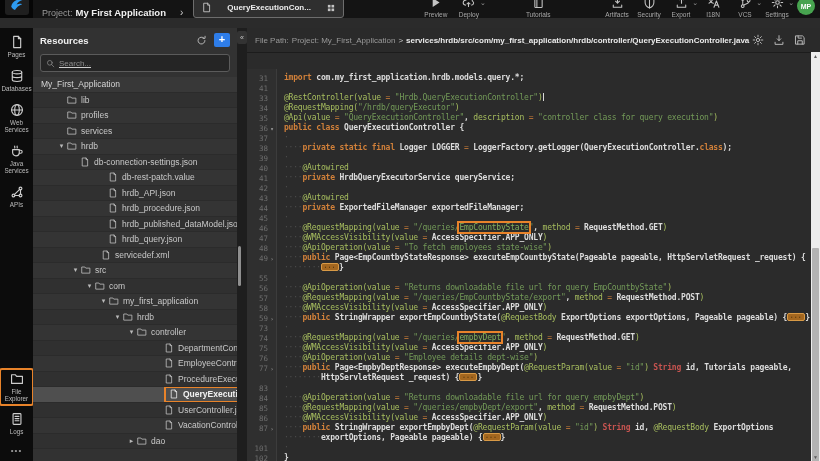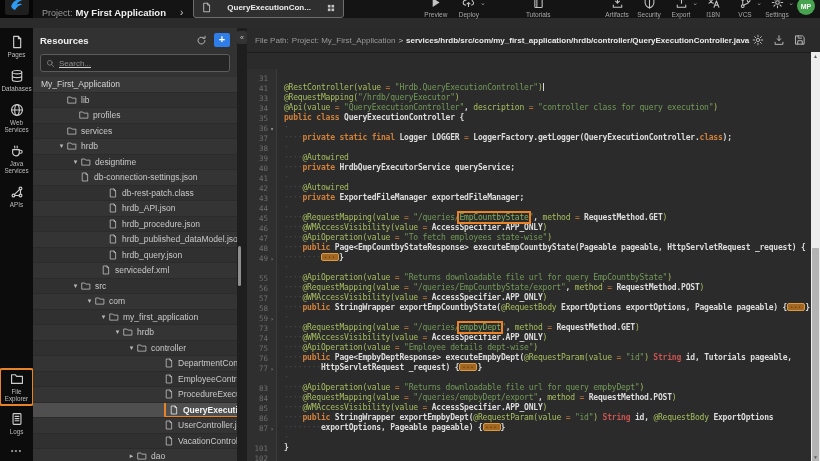--- a/index.html
+++ b/index.html
@@ -322,21 +322,21 @@
           <span>My_First_Application</span>
         </div>
         <div class="trow" style="padding-left:34px">
           <span class="ic" style="width:10px;height:10px">
             <svg viewBox="0 0 16 16">
               <path d="M1.8 3.2h4.4l1.4 1.8h6.6v8H1.8z"></path>
             </svg>
           </span>
           <span>lib</span>
         </div>
-        <div class="trow" style="padding-left:46px">
+        <div class="trow" style="padding-left:34px">
           <span class="ic" style="width:10px;height:10px">
             <svg viewBox="0 0 16 16">
               <path d="M1.8 3.2h4.4l1.4 1.8h6.6v8H1.8z"></path>
             </svg>
           </span>
           <span>profiles</span>
         </div>
         <div class="trow" style="padding-left:34px">
           <span class="ic" style="width:10px;height:10px">
             <svg viewBox="0 0 16 16">
@@ -347,46 +347,37 @@
         </div>
         <div class="trow" style="padding-left:23px">
           <span class="tcaret">▾</span>
           <span class="ic" style="width:10px;height:10px">
             <svg viewBox="0 0 16 16">
               <path d="M1.8 3.2h4.4l1.4 1.8h6.6v8H1.8z"></path>
             </svg>
           </span>
           <span>hrdb</span>
         </div>
-        <div class="trow" style="padding-left:37px">
-          <span class="tcaret">▾</span>
-          <span class="ic" style="width:10px;height:10px">
-            <svg viewBox="0 0 16 16">
-              <path d="M1.8 3.2h4.4l1.4 1.8h6.6v8H1.8z"></path>
-            </svg>
-          </span>
-          <span>designtime</span>
-        </div>
         <div class="trow" style="padding-left:47px">
           <span class="ic" style="width:10px;height:10px">
             <svg viewBox="0 0 16 16">
               <path d="M4.2 1.6h5.4l2.6 2.6v10.2H4.2z"></path>
               <path d="M9.6 1.6v2.6h2.6"></path>
             </svg>
           </span>
           <span>db-connection-settings.json</span>
         </div>
         <div class="trow" style="padding-left:75px">
           <span class="ic" style="width:10px;height:10px">
             <svg viewBox="0 0 16 16">
               <path d="M4.2 1.6h5.4l2.6 2.6v10.2H4.2z"></path>
               <path d="M9.6 1.6v2.6h2.6"></path>
             </svg>
           </span>
-          <span>db-rest-patch.class</span>
+          <span>db-rest-patch.value</span>
         </div>
         <div class="trow" style="padding-left:75px">
           <span class="ic" style="width:10px;height:10px">
             <svg viewBox="0 0 16 16">
               <path d="M4.2 1.6h5.4l2.6 2.6v10.2H4.2z"></path>
               <path d="M9.6 1.6v2.6h2.6"></path>
             </svg>
           </span>
           <span>hrdb_API.json</span>
         </div>
@@ -723,20 +714,21 @@
           <div class="grow">
             <span class="gnum">101</span>
             <span class="gmark"></span>
           </div>
           <div class="grow">
             <span class="gnum">102</span>
             <span class="gmark"></span>
           </div>
         </div>
       <div class="code" id="code">
+          <div class="crow"><span class="k">import </span><span class="i">com.my_first_application.hrdb.models.query.*;</span></div>
           <div class="crow"></div>
           <div class="crow"><span class="a">@RestController(value </span><span class="o">= </span><span class="s">"Hrdb.QueryExecutionController"</span><span class="a">)</span><span class="cur"></span></div>
           <div class="crow"><span class="a">@RequestMapping(</span><span class="s">"/hrdb/queryExecutor"</span><span class="a">)</span></div>
           <div class="crow"><span class="a">@Api(value </span><span class="o">= </span><span class="s">"QueryExecutionController"</span><span class="i">, </span><span class="a">description </span><span class="o">= </span><span class="s">"controller class for query execution"</span><span class="a">)</span></div>
           <div class="crow"><span class="k">public class </span><span class="i">QueryExecutionController {</span></div>
           <div class="crow"><span class="w">·</span></div>
           <div class="crow"><span class="w">····</span><span class="k">private static final </span><span class="i">Logger LOGGER </span><span class="o">= </span><span class="i">LoggerFactory.getLogger(QueryExecutionController.</span><span class="k">class</span><span class="i">);</span></div>
           <div class="crow"><span class="w">·</span></div>
           <div class="crow"><span class="w">····</span><span class="a">@Autowired</span></div>
           <div class="crow"><span class="w">····</span><span class="k">private </span><span class="i">HrdbQueryExecutorService queryService;</span></div>

